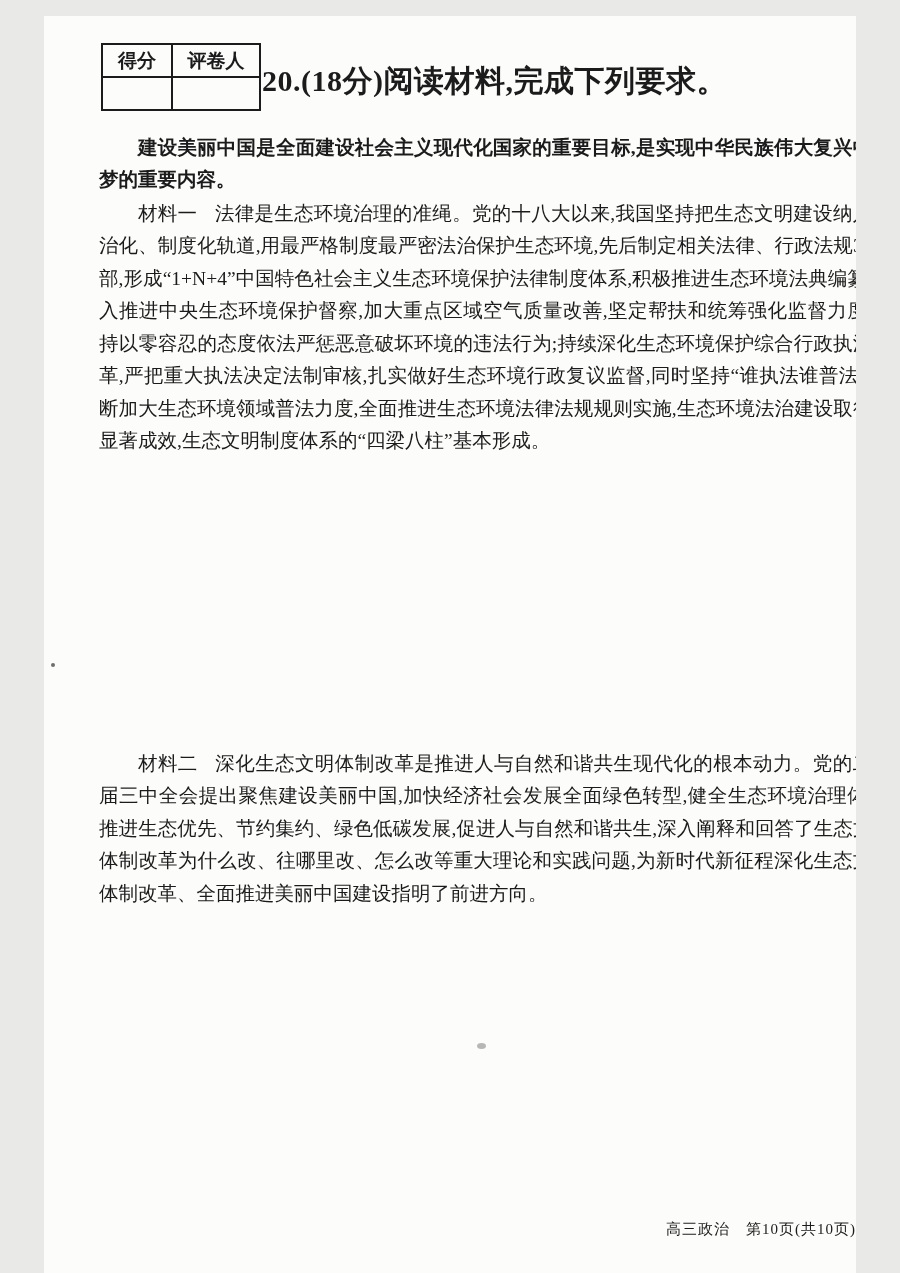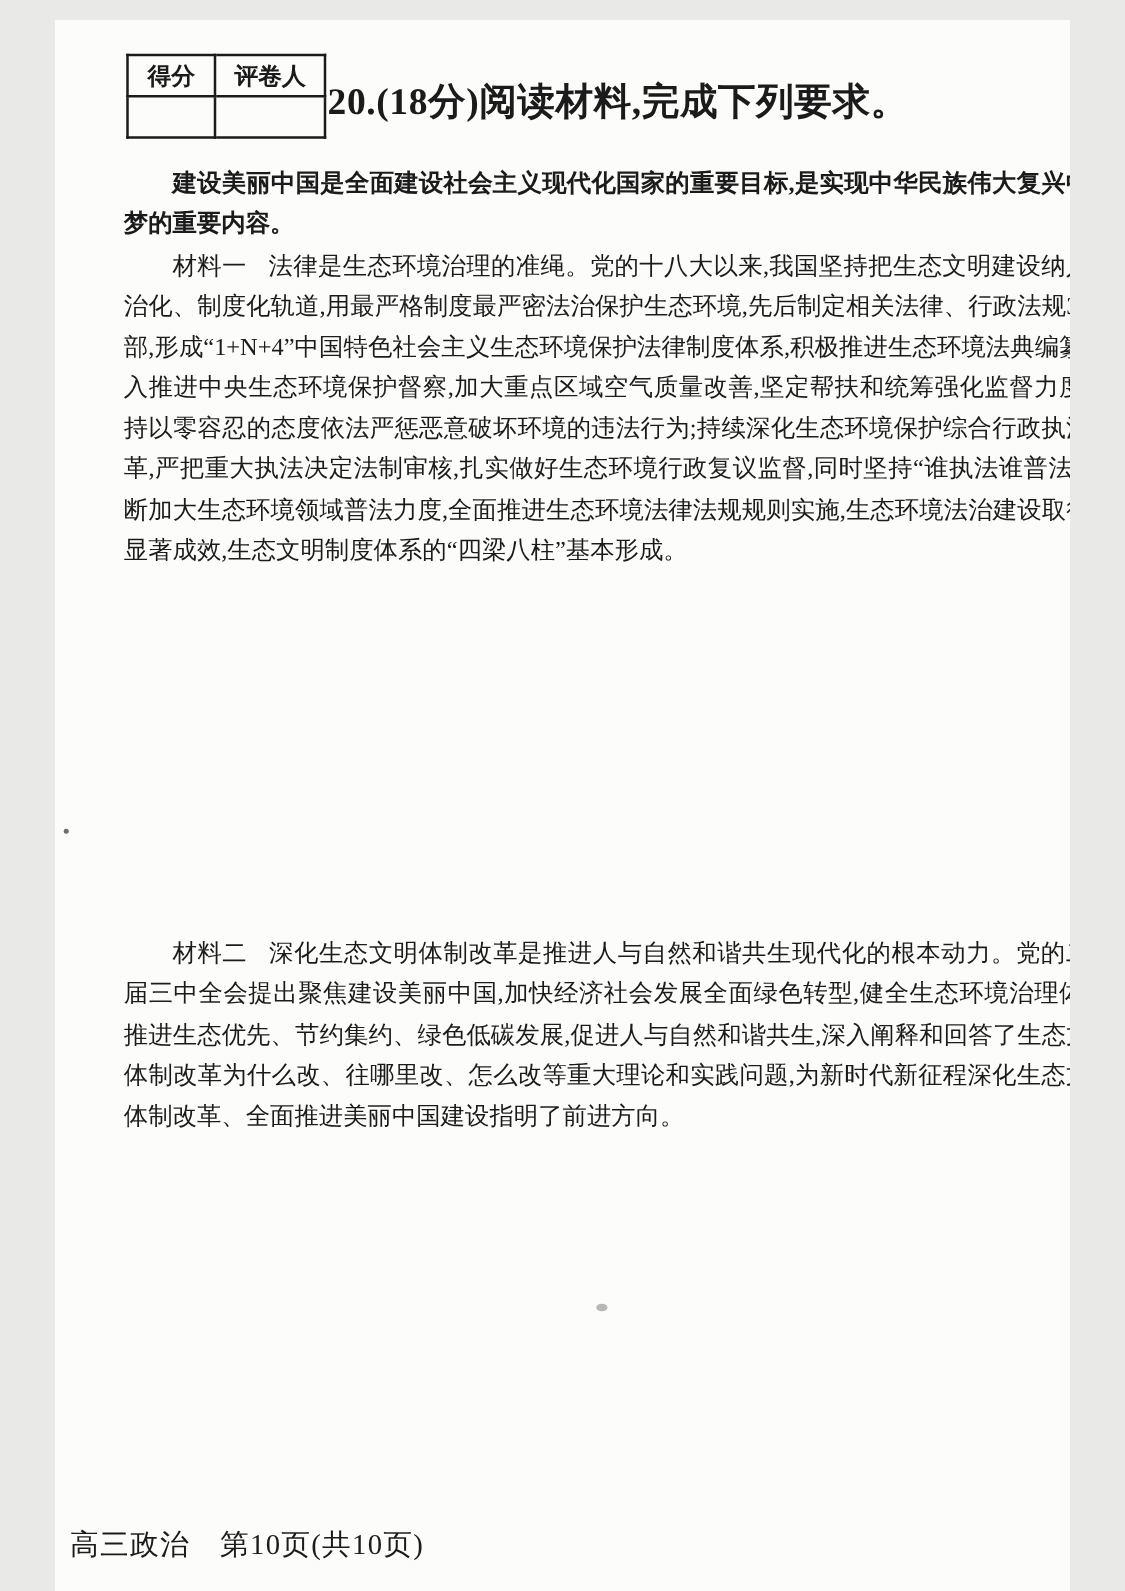--- a/index.html
+++ b/index.html
@@ -61,24 +61,24 @@
     margin-right:0.9em;
   }
   .intro{top:96px;}
   .material1{top:162px;}
   .question1{top:423px;}
   .material2{top:712px;}
   .question2{top:857px;}
   
   .footer{
     position:absolute;
-    left:12px; top:1204px;
+    left:0; top:1204px;
     width:100%;
-    text-align:left;
-    font-size:23px;
+    text-align:right;
+    font-size:15px;
     letter-spacing:1px;
   }
   
   .speck-1{
     position:absolute;
     left:7px; top:647px;
     width:4px; height:4px;
     border-radius:50%;
     background:#4a4a4a;
     opacity:.8;

